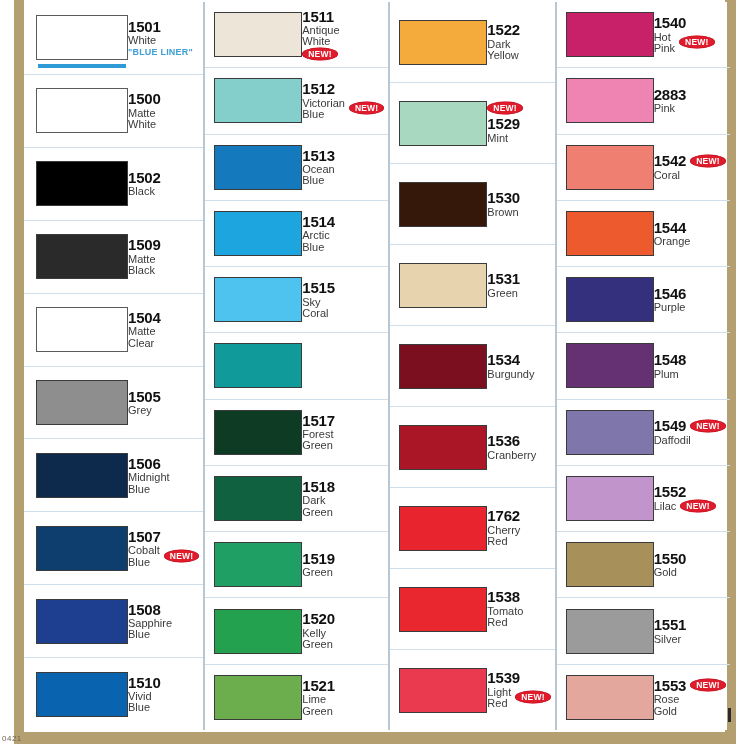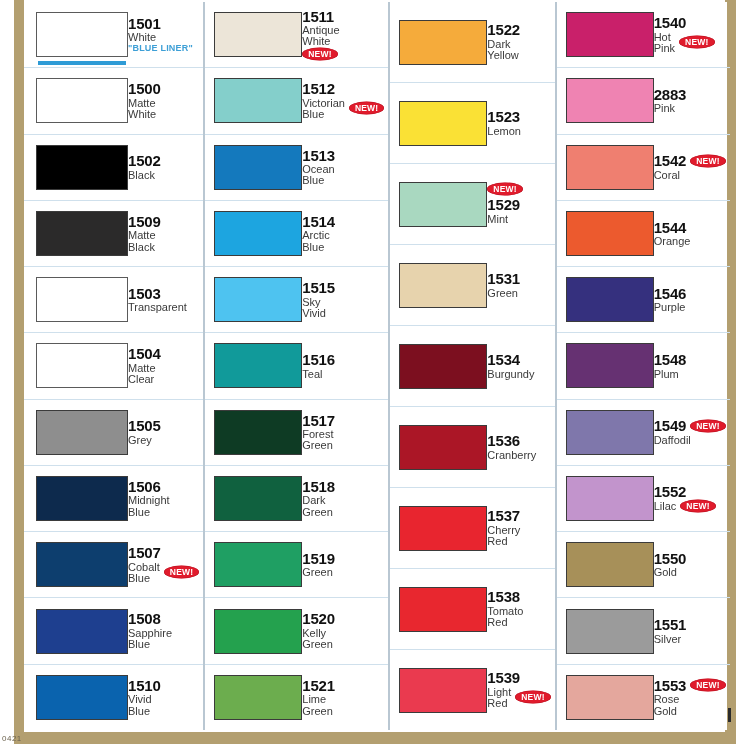--- a/index.html
+++ b/index.html
@@ -179,33 +179,20 @@
               <span class="code">1509</span>
             </div>
             <div class="name-line">
               <span class="name">Matte
 Black</span>
             </div>
           </div>
         </div>
         <div class="swatch-row">
           <div class="chip-wrap">
-            <div class="chip outline" title="Transparent" style="background: rgb(255, 255, 255);"></div>
-          </div>
-          <div class="info">
-            <div class="code-line">
-              <span class="code">1503</span>
-            </div>
-            <div class="name-line">
-              <span class="name">Transparent</span>
-            </div>
-          </div>
-        </div>
-        <div class="swatch-row">
-          <div class="chip-wrap">
             <div class="chip outline" title="Matte
 Clear" style="background: rgb(255, 255, 255);"></div>
           </div>
           <div class="info">
             <div class="code-line">
               <span class="code">1504</span>
             </div>
             <div class="name-line">
               <span class="name">Matte
 Clear</span>
@@ -354,35 +341,27 @@
           <div class="chip-wrap">
             <div class="chip" title="Sky
 Blue" style="background: rgb(78, 195, 240);"></div>
           </div>
           <div class="info">
             <div class="code-line">
               <span class="code">1515</span>
             </div>
             <div class="name-line">
               <span class="name">Sky
-Vivid</span>
+Coral</span>
             </div>
           </div>
         </div>
         <div class="swatch-row">
           <div class="chip-wrap">
             <div class="chip" title="Teal" style="background: rgb(17, 154, 154);"></div>
-          </div>
-          <div class="info">
-            <div class="code-line">
-              <span class="code">1516</span>
-            </div>
-            <div class="name-line">
-              <span class="name">Teal</span>
-            </div>
           </div>
         </div>
         <div class="swatch-row">
           <div class="chip-wrap">
             <div class="chip" title="Forest
 Green" style="background: rgb(14, 59, 36);"></div>
           </div>
           <div class="info">
             <div class="code-line">
               <span class="code">1517</span>
@@ -463,42 +442,42 @@
               <span class="code">1522</span>
             </div>
             <div class="name-line">
               <span class="name">Dark
 Yellow</span>
             </div>
           </div>
         </div>
         <div class="swatch-row">
           <div class="chip-wrap">
-            <div class="chip" title="Lemon" style="background: rgb(250, 225, 53);"></div>
-          </div>
-          <div class="info">
-            <div class="code-line">
-              <span class="code">1523</span>
-            </div>
-            <div class="name-line">
-              <span class="name">Lemon</span>
-            </div>
-          </div>
-        </div>
-        <div class="swatch-row">
-          <div class="chip-wrap">
             <div class="chip" title="Mint" style="background: rgb(169, 216, 192);"></div>
           </div>
           <div class="info">
             <span class="new-badge above">NEW!</span>
             <div class="code-line">
               <span class="code">1529</span>
             </div>
             <div class="name-line">
               <span class="name">Mint</span>
+            </div>
+          </div>
+        </div>
+        <div class="swatch-row">
+          <div class="chip-wrap">
+            <div class="chip" title="Brown" style="background: rgb(53, 24, 10);"></div>
+          </div>
+          <div class="info">
+            <div class="code-line">
+              <span class="code">1530</span>
+            </div>
+            <div class="name-line">
+              <span class="name">Brown</span>
             </div>
           </div>
         </div>
         <div class="swatch-row">
           <div class="chip-wrap">
             <div class="chip" title="Beige" style="background: rgb(231, 211, 173);"></div>
           </div>
           <div class="info">
             <div class="code-line">
               <span class="code">1531</span>
@@ -534,21 +513,21 @@
             </div>
           </div>
         </div>
         <div class="swatch-row">
           <div class="chip-wrap">
             <div class="chip" title="Cherry
 Red" style="background: rgb(232, 37, 47);"></div>
           </div>
           <div class="info">
             <div class="code-line">
-              <span class="code">1537</span>
+              <span class="code">1762</span>
             </div>
             <div class="name-line">
               <span class="name">Cherry
 Red</span>
             </div>
           </div>
         </div>
         <div class="swatch-row">
           <div class="chip-wrap">
             <div class="chip" title="Tomato

